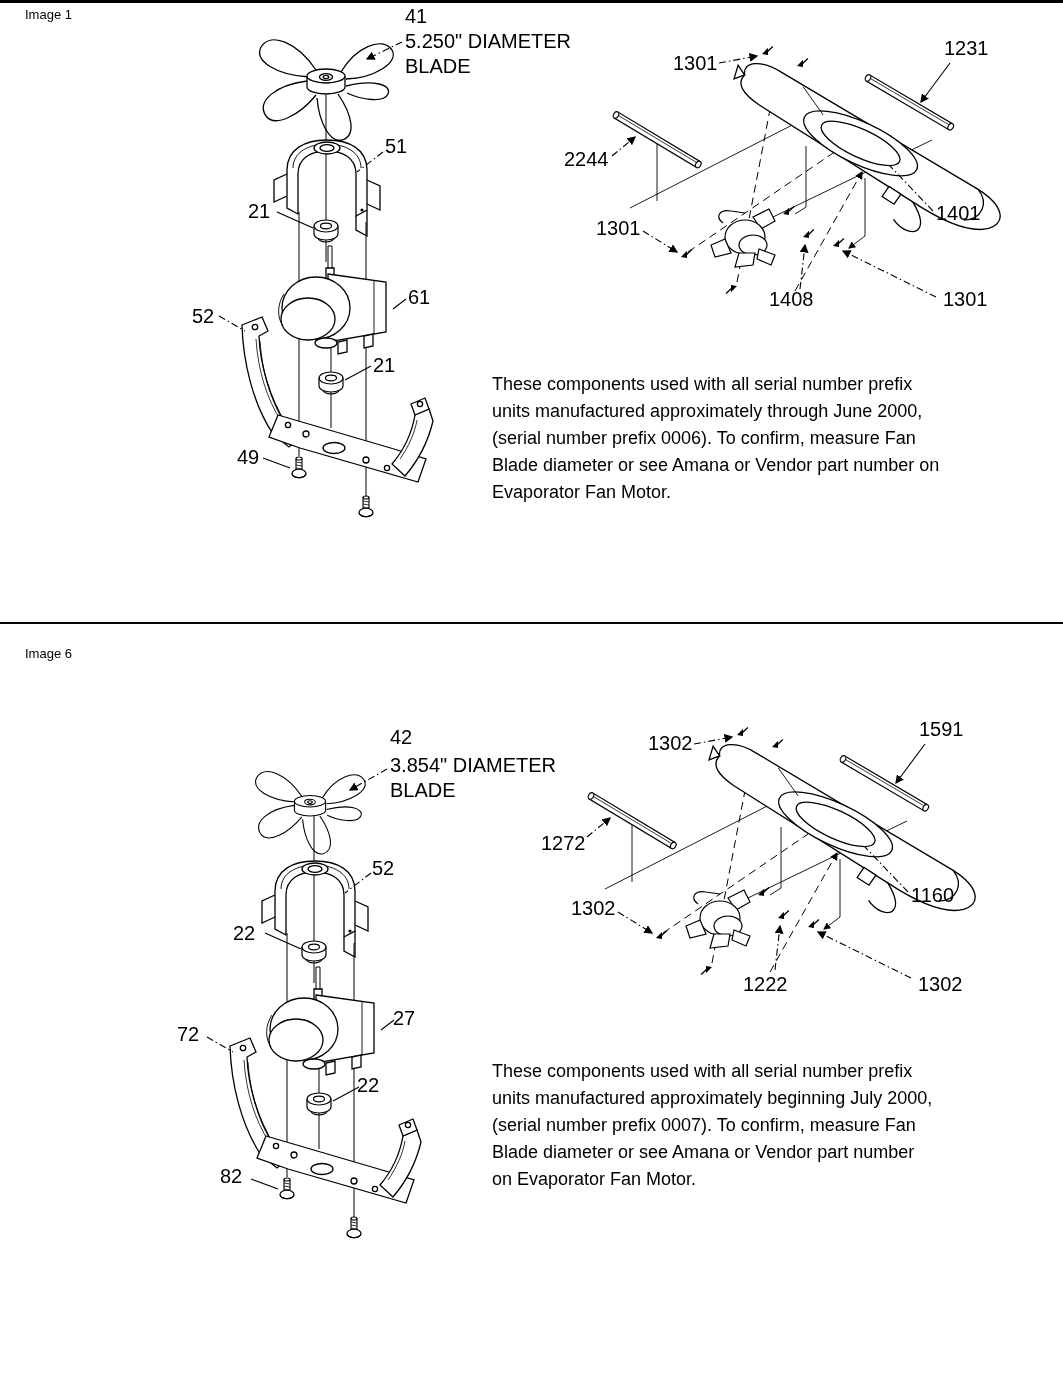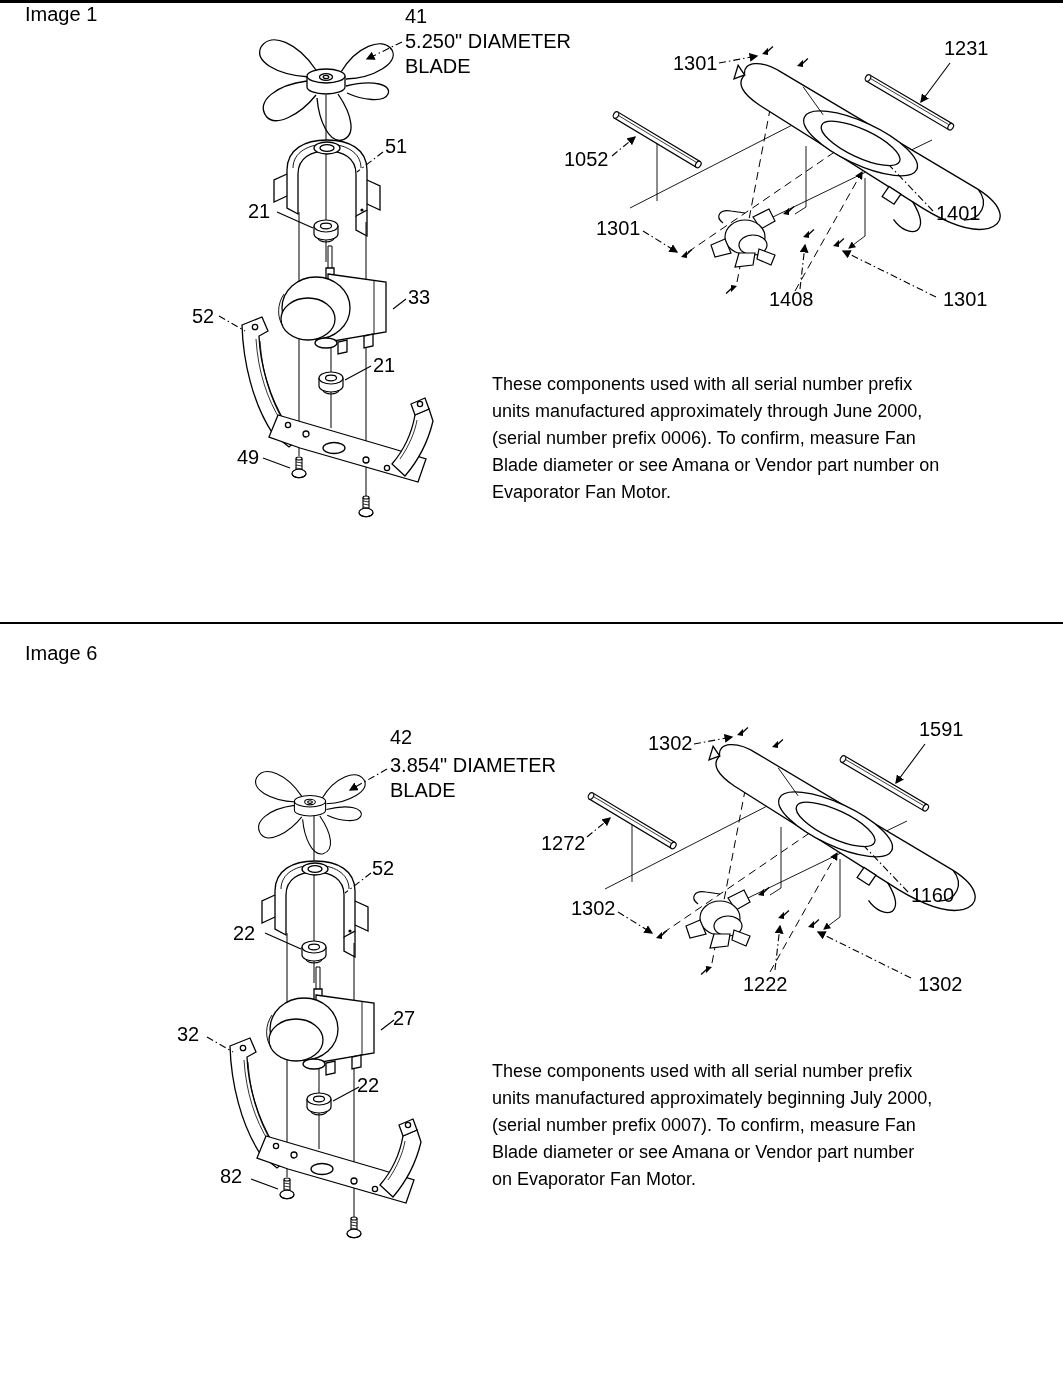--- a/index.html
+++ b/index.html
@@ -3,21 +3,21 @@
 <meta charset="utf-8">
 <style>
   html,body{margin:0;padding:0}
   body{
     width:1063px;height:1375px;position:relative;background:#ffffff;
     font-family:"Liberation Sans", sans-serif;color:#000;overflow:hidden;
   }
   .topline{position:absolute;left:0;top:0;width:1063px;height:3px;background:#000}
   .divline{position:absolute;left:0;top:622px;width:1063px;height:2px;background:#000}
   svg.art{position:absolute;left:0;top:0}
-  .sec-title{position:absolute;font-size:20px;line-height:21px;white-space:nowrap}
+  .sec-title{position:absolute;font-size:13px;line-height:21px;white-space:nowrap}
   .co{position:absolute;font-size:20px;line-height:20px;white-space:nowrap}
   .note{position:absolute;font-size:18px;line-height:27px;width:575px}
   .note div{white-space:nowrap}
 </style>
 </head>
 <body>
 
 <div class="topline"></div>
 <div class="divline"></div>
 
@@ -209,28 +209,28 @@
   </g>
 </svg>
 
 <div class="sec-title" style="left:25px;top:4px">Image 1</div>
 
 <div class="co" style="left:405px;top:6px">41</div>
 <div class="co" style="left:405px;top:31px">5.250" DIAMETER</div>
 <div class="co" style="left:405px;top:56px">BLADE</div>
 <div class="co" style="left:385px;top:136px">51</div>
 <div class="co" style="left:248px;top:201px">21</div>
-<div class="co" style="left:408px;top:287px">33</div>
+<div class="co" style="left:408px;top:287px">61</div>
 <div class="co" style="left:192px;top:306px">52</div>
 <div class="co" style="left:373px;top:355px">21</div>
 <div class="co" style="left:237px;top:447px">49</div>
 
 <div class="co" style="left:673px;top:53px">1301</div>
 <div class="co" style="left:944px;top:38px">1231</div>
-<div class="co" style="left:564px;top:149px">1052</div>
+<div class="co" style="left:564px;top:149px">2244</div>
 <div class="co" style="left:596px;top:218px">1301</div>
 <div class="co" style="left:936px;top:203px">1401</div>
 <div class="co" style="left:769px;top:289px">1408</div>
 <div class="co" style="left:943px;top:289px">1301</div>
 
 <div class="note" style="left:492px;top:371px">
   <div>These components used with all serial number prefix</div>
   <div>units manufactured approximately through June 2000,</div>
   <div>(serial number prefix 0006). To confirm, measure Fan</div>
   <div>Blade diameter or see Amana or Vendor part number on</div>
@@ -238,21 +238,21 @@
 </div>
 
 <div class="sec-title" style="left:25px;top:643px">Image 6</div>
 
 <div class="co" style="left:390px;top:727px">42</div>
 <div class="co" style="left:390px;top:755px">3.854" DIAMETER</div>
 <div class="co" style="left:390px;top:780px">BLADE</div>
 <div class="co" style="left:372px;top:858px">52</div>
 <div class="co" style="left:233px;top:923px">22</div>
 <div class="co" style="left:393px;top:1008px">27</div>
-<div class="co" style="left:177px;top:1024px">32</div>
+<div class="co" style="left:177px;top:1024px">72</div>
 <div class="co" style="left:357px;top:1075px">22</div>
 <div class="co" style="left:220px;top:1166px">82</div>
 
 <div class="co" style="left:648px;top:733px">1302</div>
 <div class="co" style="left:919px;top:719px">1591</div>
 <div class="co" style="left:541px;top:833px">1272</div>
 <div class="co" style="left:571px;top:898px">1302</div>
 <div class="co" style="left:911px;top:885px">1160</div>
 <div class="co" style="left:743px;top:974px">1222</div>
 <div class="co" style="left:918px;top:974px">1302</div>

